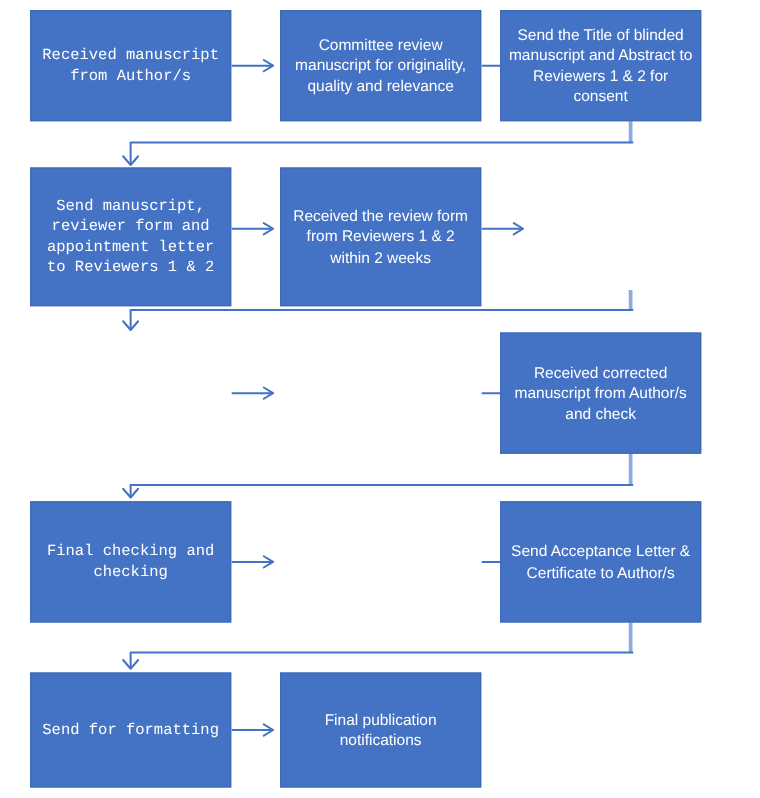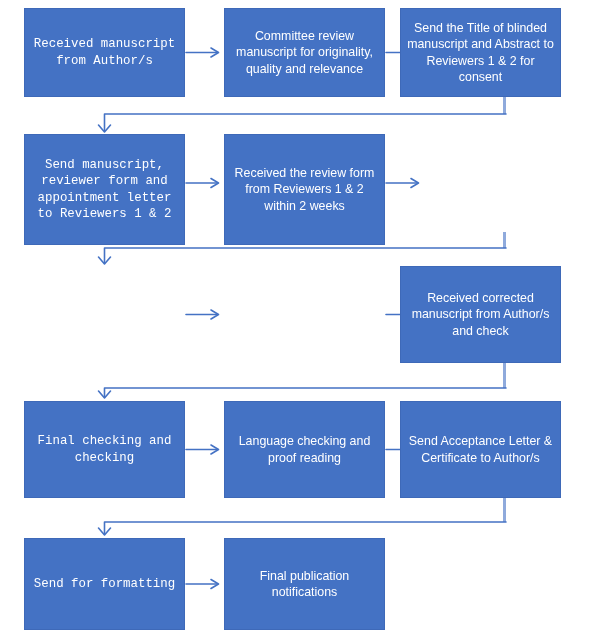--- a/index.html
+++ b/index.html
@@ -158,23 +158,20 @@
       <span>Received the review form from Reviewers 1 &amp; 2 within 2 weeks</span>
     </div>
 
   <div class="flow-box col-2 row-2">
       <span>Received corrected manuscript from Author/s and check</span>
     </div>
 
   <div class="flow-box col-0 row-3">
       <span>Final checking and checking</span>
     </div>
-  <div class="flow-box col-1 row-3">
-      <span>Language checking and proof reading</span>
-    </div>
   <div class="flow-box col-0 row-4">
       <span>Send for formatting</span>
     </div>
 
   <div class="flow-box col-2 row-3">
       <span>Send Acceptance Letter &amp; Certificate to Author/s</span>
     </div>
   <div class="flow-box col-1 row-4">
       <span>Final publication notifications</span>
     </div>

